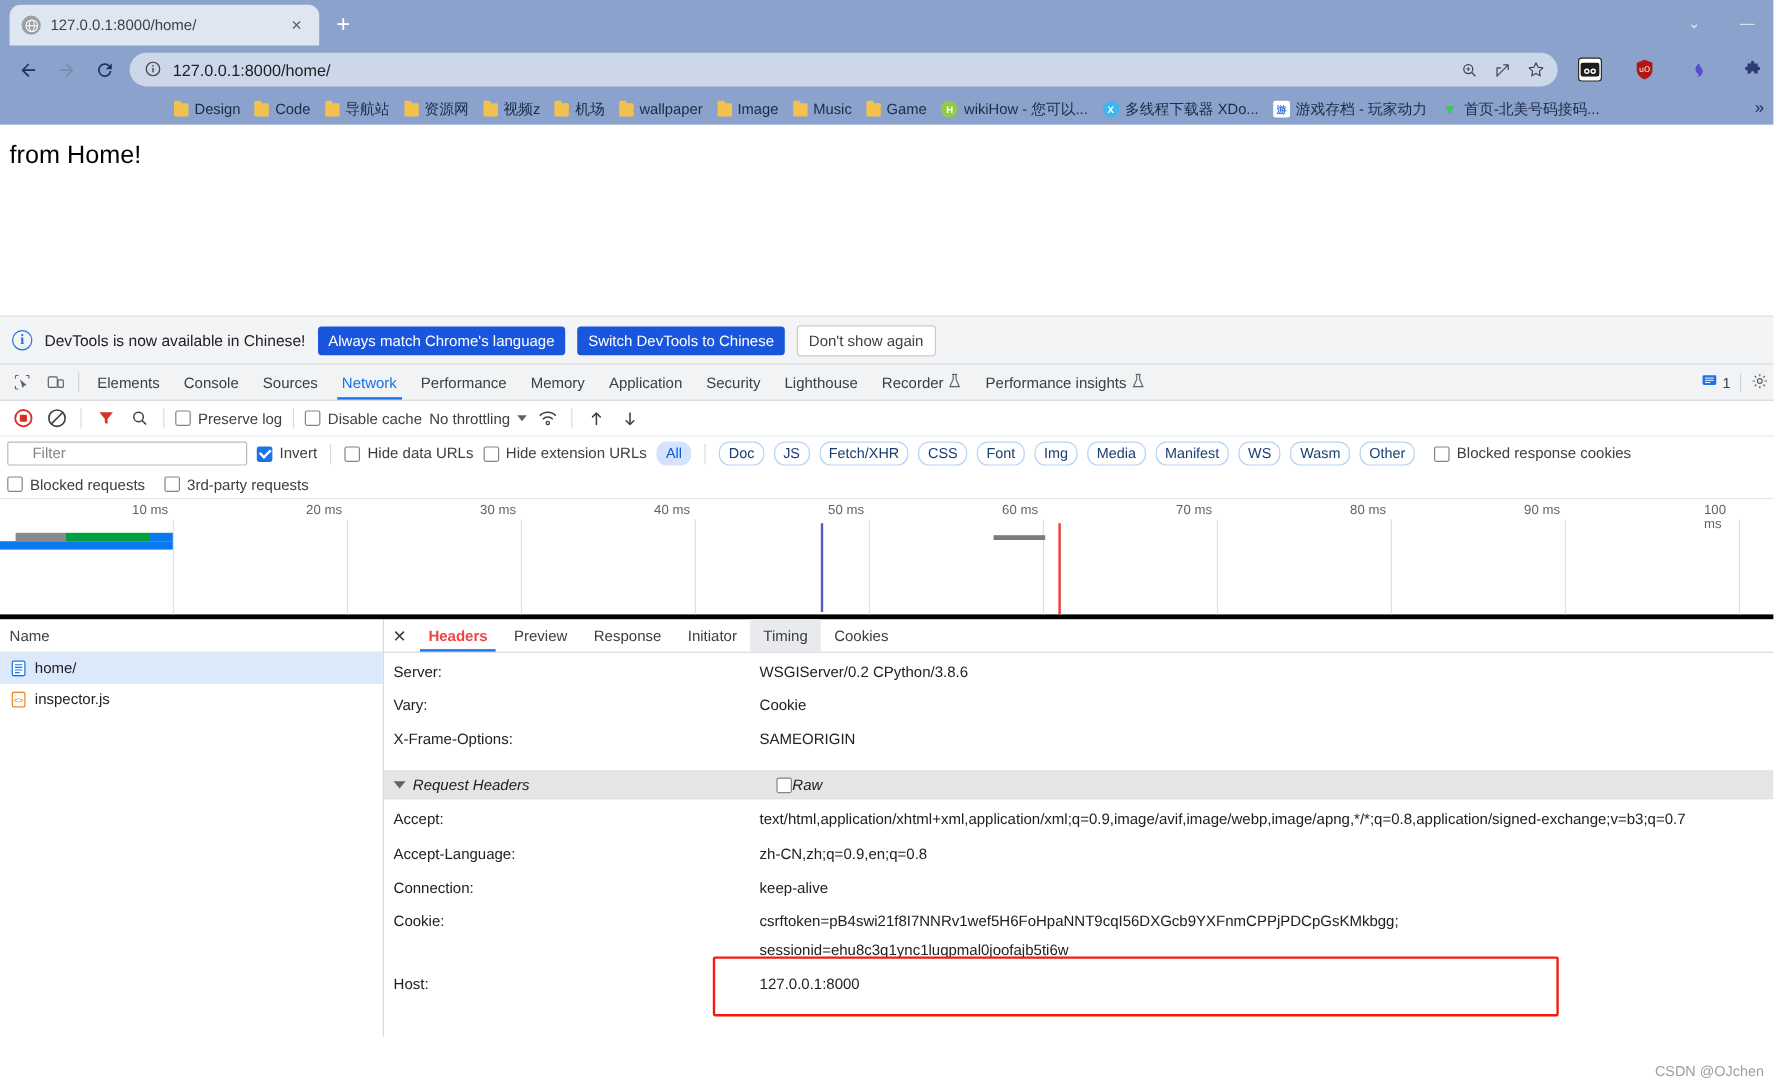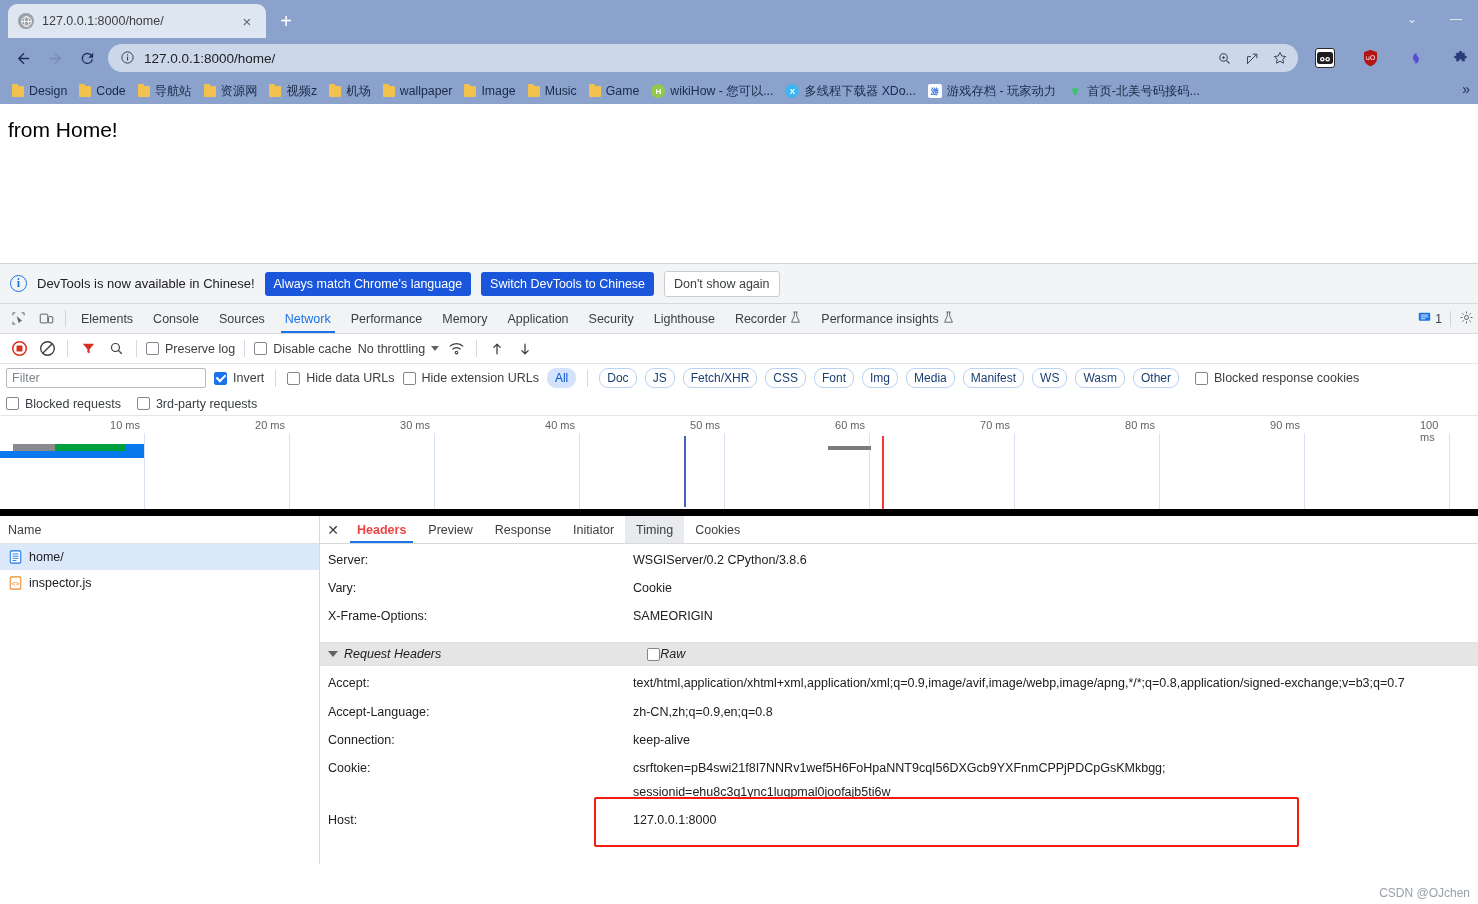--- a/index.html
+++ b/index.html
@@ -92,20 +92,21 @@
   .ext-icons { display:flex; align-items:center; gap:25px; padding-left:9px; }
   .ext-icon { width:20px;height:20px;display:flex;align-items:center;justify-content:center;border-radius:3px; }
 
   .bookmarks {
     height: 26px;
     display:flex; align-items:center;
     padding: 0 6px;
     gap: 0px;
     position: relative;
     overflow: hidden;
+    justify-content: center;
   }
   .bm {
     display:flex;align-items:center;gap:5px;
     padding: 2px 6px;
     font-size:12.3px; color:#1b2a47;
     white-space:nowrap;
     border-radius:4px;
   }
   .bm-folder {
     width:12px;height:11px;flex:none;
@@ -206,36 +207,36 @@
   .caret-dn { width:0;height:0;border-left:4.5px solid transparent;border-right:4.5px solid transparent;border-top:5px solid #5f6368;}
 
   .dt-filterbar {
     min-height:28px; display:flex;align-items:center;
     padding:3px 6px; gap:8px; background:#fff;
     flex-wrap: nowrap;
   }
   .filter-input {
     width:200px;height:20px;
     border:1px solid #b6bac0;border-radius:2px;
-    font-size:12.5px; padding:0 5px; color:#3c4043;
+    font-size:12.5px; padding:0 20px; color:#3c4043;
     font-family:"Liberation Sans", sans-serif;
   }
   .filter-input::placeholder{ color:#80868b; }
   .type-pill {
     font-size:12px; padding:2px 7px; border-radius:9px;
     border:1px solid #b9d3f5; color:#1a3e72; background:#fff;
     white-space:nowrap;
   }
   .type-pill.active { background:#d3e3fd; border-color:#d3e3fd; color:#0b57d0; }
   .dt-filterbar2 { height:24px;display:flex;align-items:center;padding:0 6px;gap:16px;background:#fff;border-bottom:1px solid #e4e6e9;}
 
   
   .overview {
     height:100px; position:relative; background:#fff;
-    border-bottom:7px solid #000000;
+    border-bottom:4px solid #000000;
   }
   .ov-ticks{ position:absolute; inset:0; }
   .ov-tickline{
     position:absolute; top:17px; bottom:0; width:1px; background:#d8e1f0;
   }
   .ov-ticklabel{
     position:absolute; top:3px; font-size:11px; color:#5f6368;
     transform:translateX(-100%); padding-right:4px;
   }
   .ov-bar-track { position:absolute; left:0; top:28px; height:14px; }

